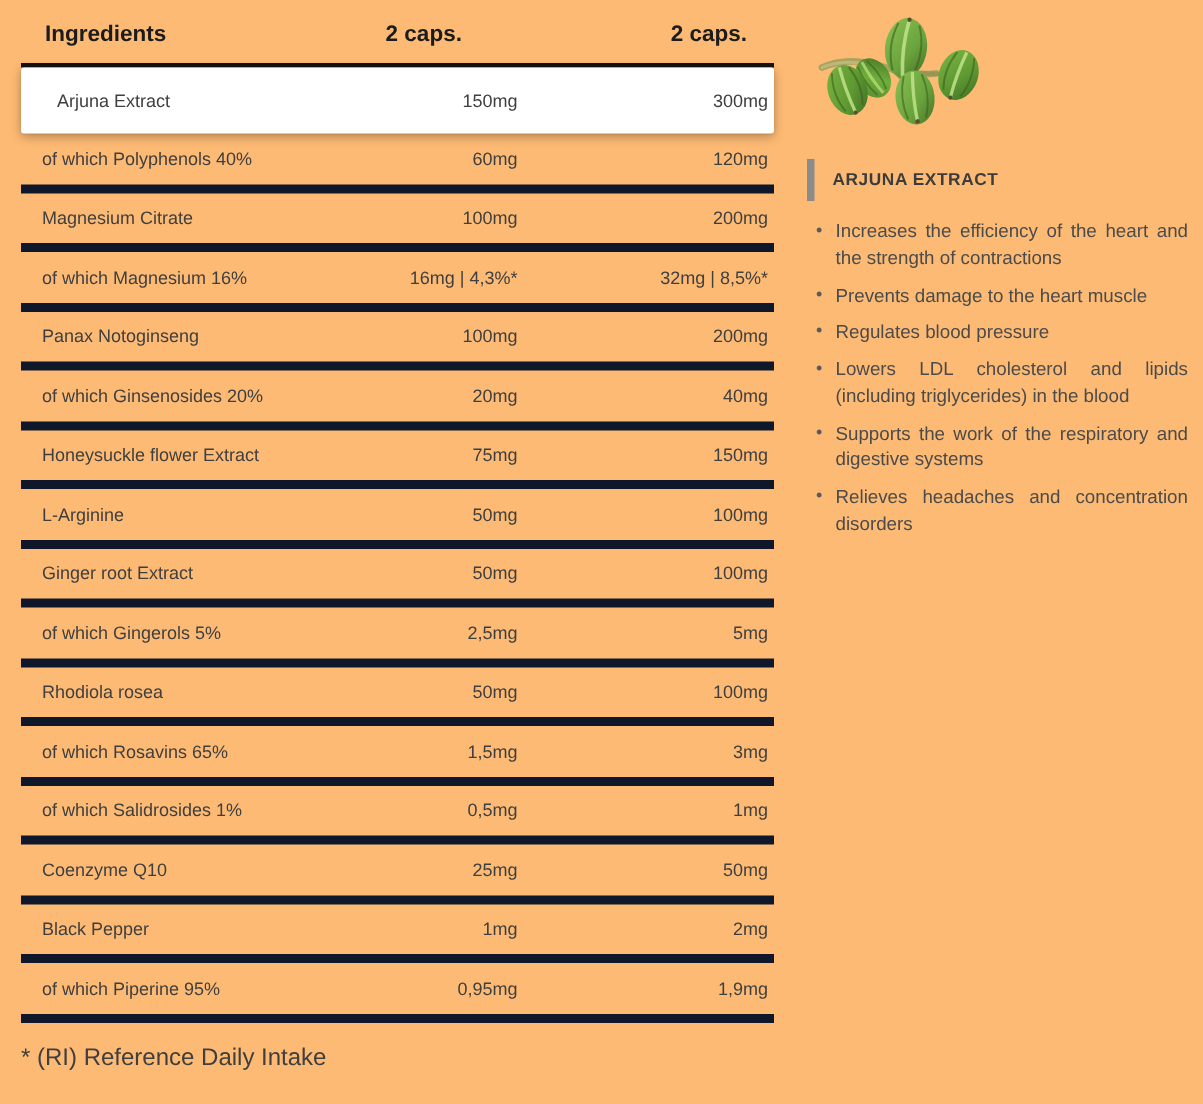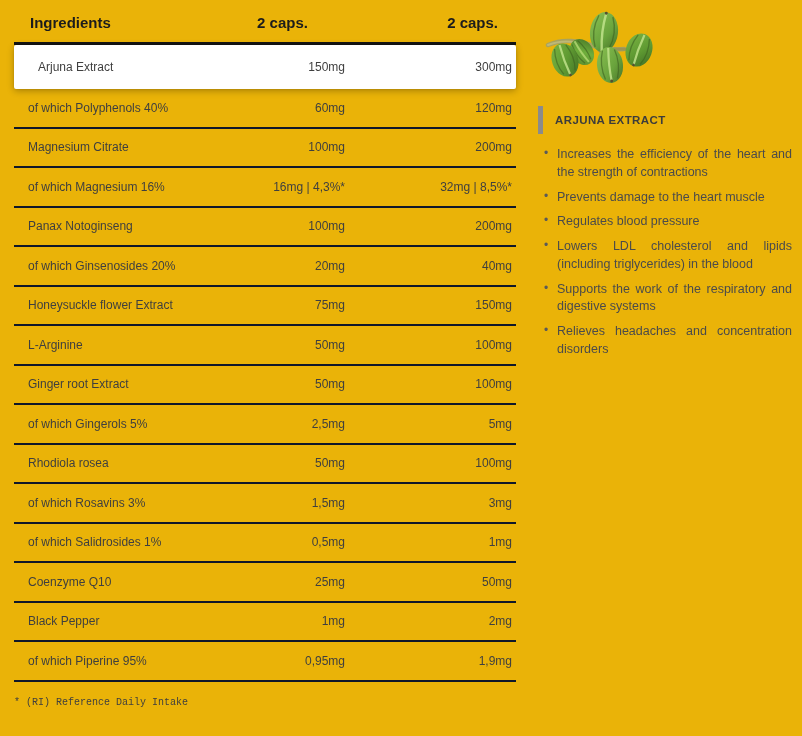--- a/index.html
+++ b/index.html
@@ -1,18 +1,18 @@
 <!DOCTYPE html>
 <html><head>
 <meta charset="utf-8">
 <style>
   * { margin:0; padding:0; box-sizing:border-box; }
   html,body { background:#ffffff; }
   body { font-family:"Liberation Sans", sans-serif; }
-  .page { position:relative; width:802px; height:736px; background:#eab308; overflow:hidden; }
+  .page { position:relative; width:802px; height:736px; background:#fdba74; overflow:hidden; }
 
   
   .table-panel { position:absolute; left:14px; top:8px; width:502px; }
 
   .thead { display:grid; grid-template-columns:1fr 115px 156px; height:28px; align-items:center; margin-bottom:6px; }
   .th { font-size:15px; font-weight:bold; color:#1c1c1c; }
   .th.name { padding-left:16px; }
   .th.c1 { text-align:center; padding-right:40px; }
   .th.c2 { text-align:right; padding-right:18px; }
 
@@ -22,23 +22,23 @@
   .cell { font-size:12px; color:#3f3f3f; }
   .cell.name { padding-left:14px; }
   .cell.c1 { text-align:right; padding-right:15px; }
   .cell.c2 { text-align:right; padding-right:4px; }
 
   .card { height:44px; background:#ffffff; border-radius:2px;
           box-shadow:0 2px 7px rgba(0,0,0,0.28), 0 0 2px rgba(0,0,0,0.10);
           position:relative; z-index:2; }
   .card .cell.name { padding-left:24px; }
 
-  .tbody .row { height:39.5px; border-bottom:2px solid #0f172a; }
-
-  .footnote { margin-top:15px; font-size:10px; color:#3f3f3f;font-family:Liberation Mono, monospace; }
+  .tbody .row { height:39.5px; border-bottom:6px solid #0f172a; }
+
+  .footnote { margin-top:15px; font-size:16px; color:#3f3f3f; }
 
   
   .side-panel { position:absolute; left:538px; top:0; width:254px; }
   .fruit-img { display:block; margin:7px 0 0 6px; }
 
   .heading-row { display:flex; align-items:center; margin-top:17px; height:28px; }
   .accent-bar { width:5px; height:28px; background:#8b8b8b; flex:0 0 auto; }
   .section-title { margin-left:12px; font-size:11.5px; font-weight:bold; letter-spacing:0.4px; color:#3c3c3c; }
 
   .benefits { list-style:none; margin-top:12px; }
@@ -123,21 +123,21 @@
           <div class="cell c2">5mg</div>
         </div>
 
         <div class="row">
           <div class="cell name">Rhodiola rosea</div>
           <div class="cell c1">50mg</div>
           <div class="cell c2">100mg</div>
         </div>
 
         <div class="row">
-          <div class="cell name">of which Rosavins 3%</div>
+          <div class="cell name">of which Rosavins 65%</div>
           <div class="cell c1">1,5mg</div>
           <div class="cell c2">3mg</div>
         </div>
 
         <div class="row">
           <div class="cell name">of which Salidrosides 1%</div>
           <div class="cell c1">0,5mg</div>
           <div class="cell c2">1mg</div>
         </div>
 

